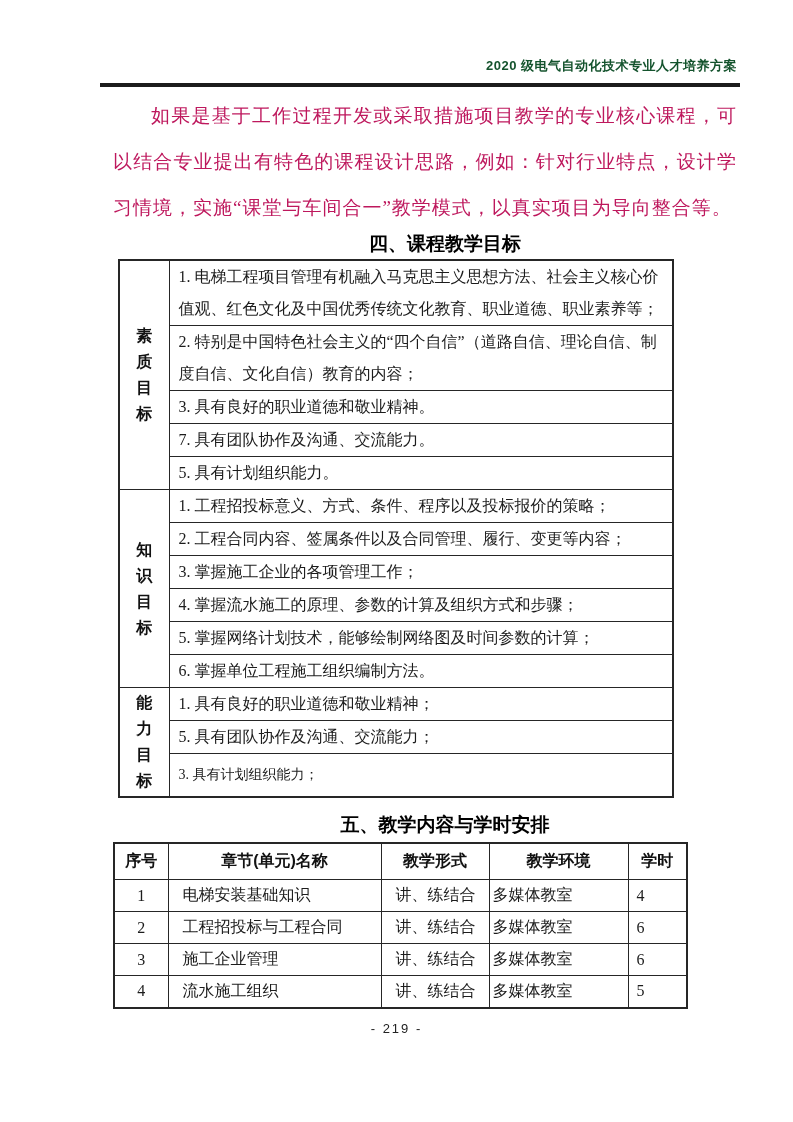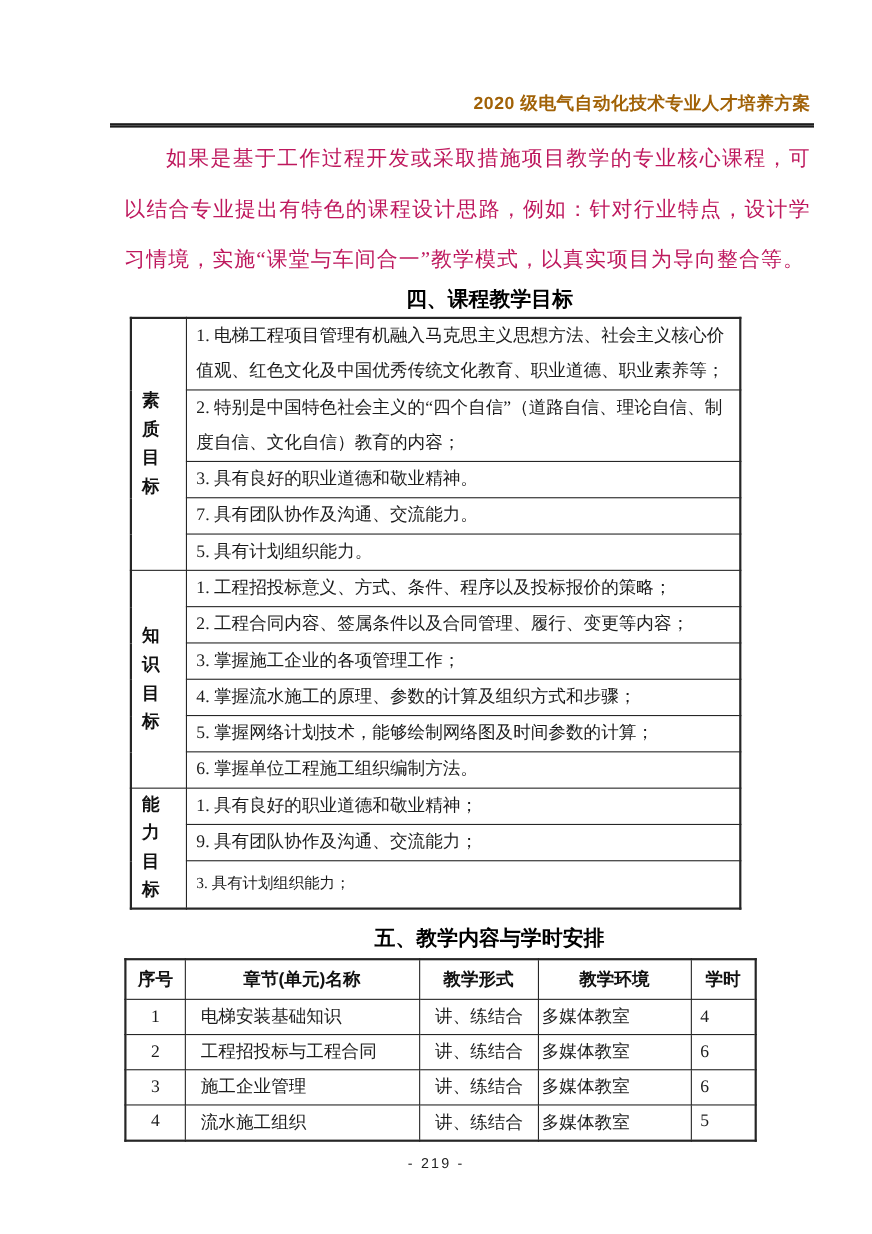--- a/index.html
+++ b/index.html
@@ -7,29 +7,29 @@
   .page {
     position:relative;
     width:793px; height:1122px;
     background:#ffffff;
     color:#1a1a1a;
     font-family:"Liberation Serif", serif;
     overflow:hidden;
   }
   
   .doc-header {
-    padding-top:86px;
+    padding-top:57px;
     margin-right:56px;
     text-align:right;
     font-family:"Liberation Sans", sans-serif;
     font-weight:700;
-    font-size:16px;
+    font-size:13px;
     line-height:18px;
     letter-spacing:0.5px;
-    color:#a16207;
+    color:#14532d;
   }
   .header-rule {
     margin:8px 53px 0 100px;
     height:2px;
     border-top:2px solid #1c1c1c;
     border-bottom:2px solid #1c1c1c;
   }
   .content { margin:0 56px 0 113px; }
   .intro {
     margin-top:6px;
@@ -53,20 +53,21 @@
   
   table { border-collapse:collapse; table-layout:fixed; }
   .goals-table {
     margin-top:2px;
     margin-left:5px;
     width:556px;
     border:2px solid #262626;
   }
   .goals-table td { border:1px solid #262626; vertical-align:middle; }
   .goal-cat {
+    text-align:center;
     font-family:"Liberation Sans", sans-serif;
     font-weight:700;
     font-size:16px;
     line-height:26px;
     padding:0 9px;
     color:#111;
   }
   .goal-item {
     padding:0 8px 0 9px;
     font-size:16px;
@@ -167,21 +168,21 @@
         </tr>
         <tr class="r-one">
           <td class="goal-item">6. 掌握单位工程施工组织编制方法。</td>
         </tr>
 
         <tr class="r-n">
           <td class="goal-cat" rowspan="3">能力目标</td>
           <td class="goal-item">1. 具有良好的职业道德和敬业精神；</td>
         </tr>
         <tr class="r-n">
-          <td class="goal-item">9. 具有团队协作及沟通、交流能力；</td>
+          <td class="goal-item">5. 具有团队协作及沟通、交流能力；</td>
         </tr>
         <tr class="r-big">
           <td class="goal-item big">3. 具有计划组织能力；</td>
         </tr>
       </tbody>
     </table>
 
     <h2 class="sec-title title-5">五、教学内容与学时安排</h2>
 
     <table class="schedule-table">

